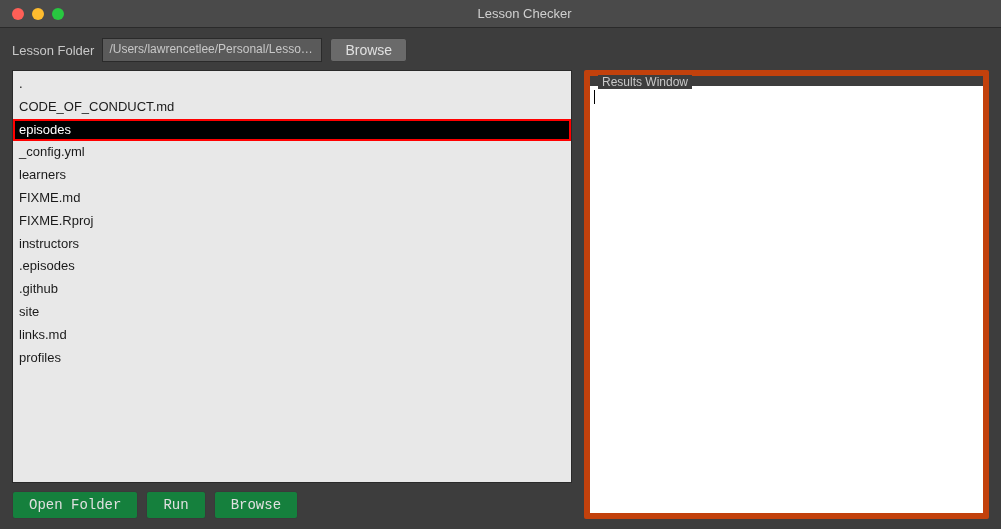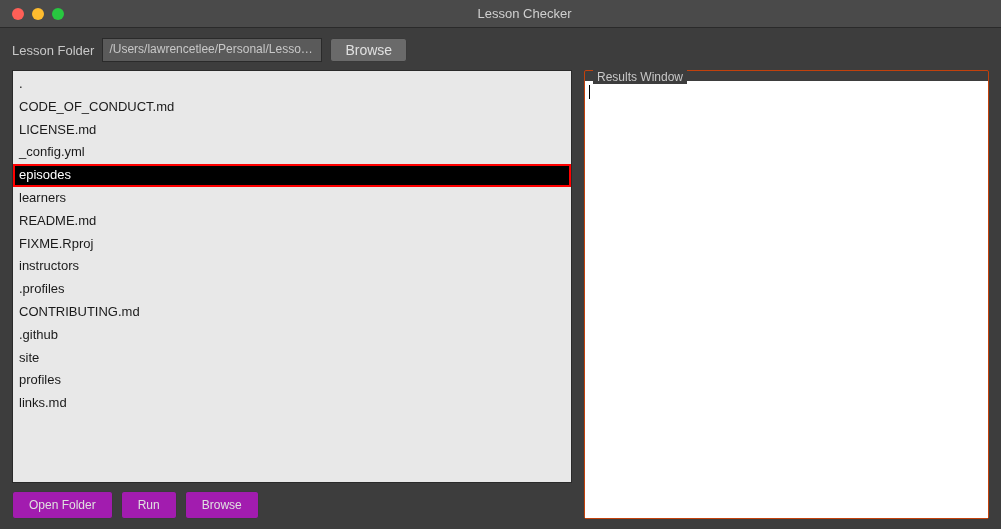--- a/index.html
+++ b/index.html
@@ -153,35 +153,36 @@
       outline: 2px solid #ff0000;
       outline-offset: -2px;
     }
 
     .bottom-buttons {
       display: flex;
       gap: 8px;
     }
 
     .action-btn {
-      background: #a21caf;
+      background: #15803d;
       border: 1px solid #3a3a3a;
       color: #e0e0e0;
-      font-size: 12px;
+      font-size: 14px;
       padding: 4px 16px;
       cursor: pointer;
       border-radius: 3px;
       height: 28px;
+      font-family: Liberation Mono, monospace;
     }
 
     .right-panel {
       flex: 1;
       display: flex;
       flex-direction: column;
-      border: 1px solid #c2410c;
+      border: 6px solid #c2410c;
       border-radius: 2px;
       padding: 0;
       position: relative;
     }
 
     .results-label {
       position: absolute;
       top: -1px;
       left: 8px;
       background: #3d3d3d;
@@ -240,33 +241,31 @@
     <div class="folder-path">/Users/lawrencetlee/Personal/Lesson Job/Guides/c-</div>
     <button class="btn">Browse</button>
   </div>
 
   <div class="panels">
     <div class="left-panel">
       <div class="file-list-container">
         <div class="file-list" id="file-list">
             <div class="file-item">.</div>
             <div class="file-item">CODE_OF_CONDUCT.md</div>
-            <div class="file-item">LICENSE.md</div>
+            <div class="file-item selected-highlighted">episodes</div>
             <div class="file-item">_config.yml</div>
-            <div class="file-item selected-highlighted">episodes</div>
             <div class="file-item">learners</div>
-            <div class="file-item">README.md</div>
+            <div class="file-item">FIXME.md</div>
             <div class="file-item">FIXME.Rproj</div>
             <div class="file-item">instructors</div>
-            <div class="file-item">.profiles</div>
-            <div class="file-item">CONTRIBUTING.md</div>
+            <div class="file-item">.episodes</div>
             <div class="file-item">.github</div>
             <div class="file-item">site</div>
+            <div class="file-item">links.md</div>
             <div class="file-item">profiles</div>
-            <div class="file-item">links.md</div>
           </div>
       </div>
       <div class="bottom-buttons">
         <button class="action-btn">Open Folder</button>
         <button class="action-btn">Run</button>
         <button class="action-btn">Browse</button>
       </div>
     </div>
 
     <div class="right-panel">

